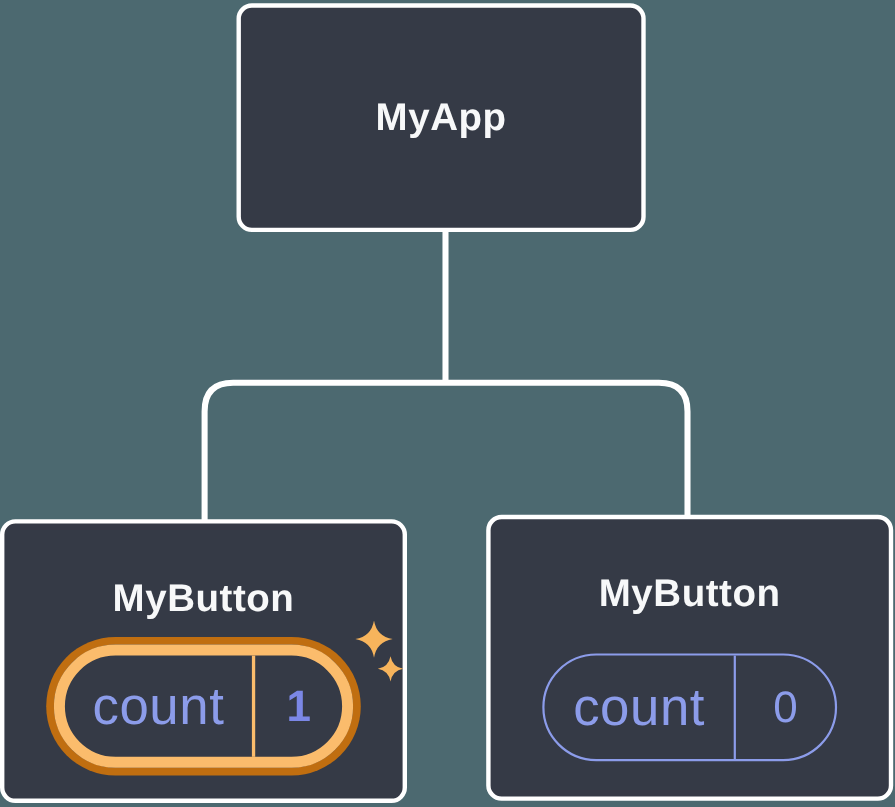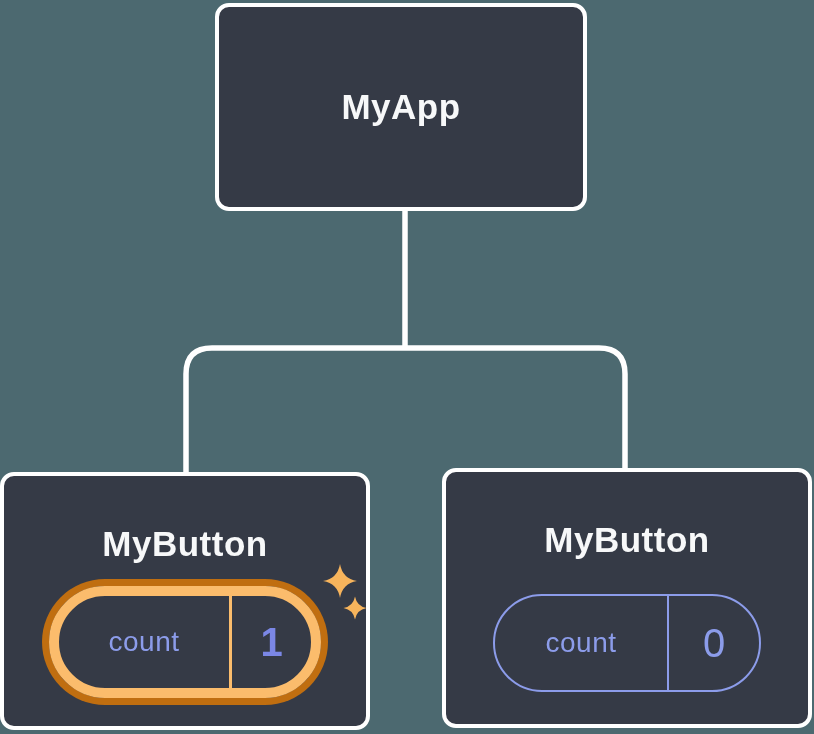--- a/index.html
+++ b/index.html
@@ -74,21 +74,21 @@
   .pill-normal .pill-key-cell{width:172px;}
 
   .pill-divider{height:100%;}
   .pill-highlighted .pill-divider{width:3px;background:var(--highlight-ring-inner);}
   .pill-normal .pill-divider{width:2px;background:var(--state-text);}
 
   .pill-value-cell{
     flex:1;display:flex;align-items:center;justify-content:center;
   }
 
-  .pill-key{font-size:28px;color:var(--state-text);letter-spacing:0.5px;}
+  .pill-key{font-size:48px;color:var(--state-text);letter-spacing:0.5px;}
   .pill-value{font-size:40px;color:var(--state-text);}
   .pill-highlighted .pill-value{font-weight:700;color:var(--state-value-highlight);}
 
   .sparkles{
     position:absolute;left:318px;top:560px;z-index:5;
   }
 </style>
 </head>
 <body>
 

